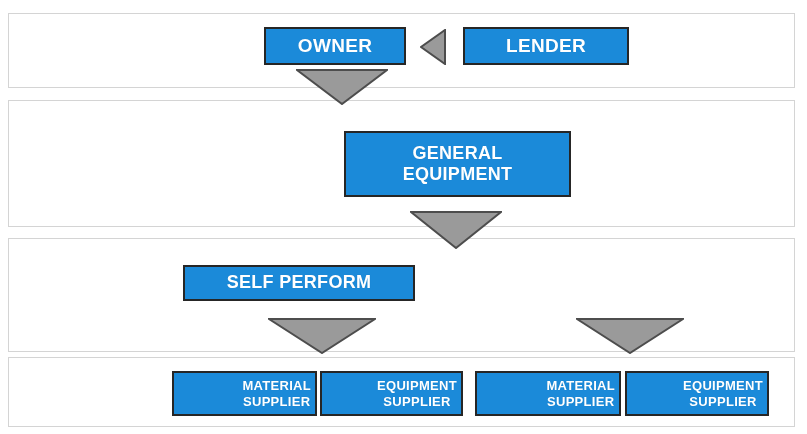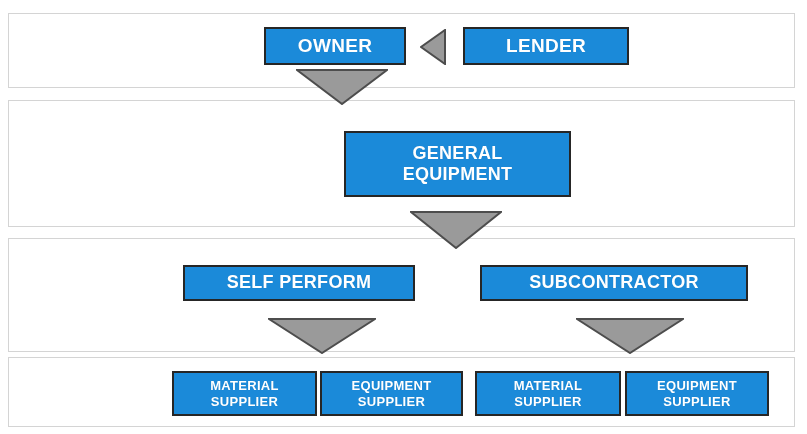--- a/index.html
+++ b/index.html
@@ -48,21 +48,21 @@
     font-weight: bold;
     letter-spacing: 0.3px;
     line-height: 1.18;
     text-shadow: 0 0 1px rgba(0,0,0,0.12);
     z-index: 4;
   }
   .node .label { display: block; white-space: pre-line; padding: 0 4px; }
 
   .node.lg   { font-size: 19px; }
   .node.md   { font-size: 18px; }
-  .node.sm   { font-size: 13px; }
+  .node.sm   { font-size: 13px; justify-content: flex-end; }
 
   
   #node-owner  { left: 264px; top: 27px;  width: 142px; height: 38px; }
   #node-lender { left: 463px; top: 27px;  width: 166px; height: 38px; }
 
   
   #node-engineering { left: 73px;  top: 131px; width: 246px; height: 66px; }
   #node-general     { left: 344px; top: 131px; width: 227px; height: 66px; }
 
   
@@ -110,23 +110,20 @@
 
   <div class="node md" id="node-general">
     <span class="label">GENERAL
 EQUIPMENT</span>
   </div>
 
   <div class="node md" id="node-selfperform">
     <span class="label">SELF PERFORM</span>
   </div>
 
-  <div class="node md" id="node-subcontractor">
-    <span class="label">SUBCONTRACTOR</span>
-  </div>
 
   <div class="node sm" id="node-mat-1">
     <span class="label">MATERIAL
 SUPPLIER</span>
   </div>
 
   <div class="node sm" id="node-equ-1">
     <span class="label">EQUIPMENT
 SUPPLIER</span>
   </div>

